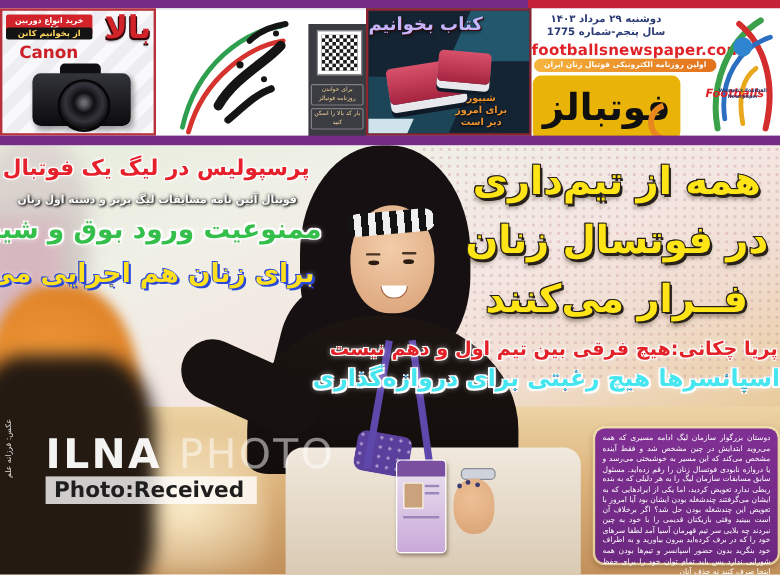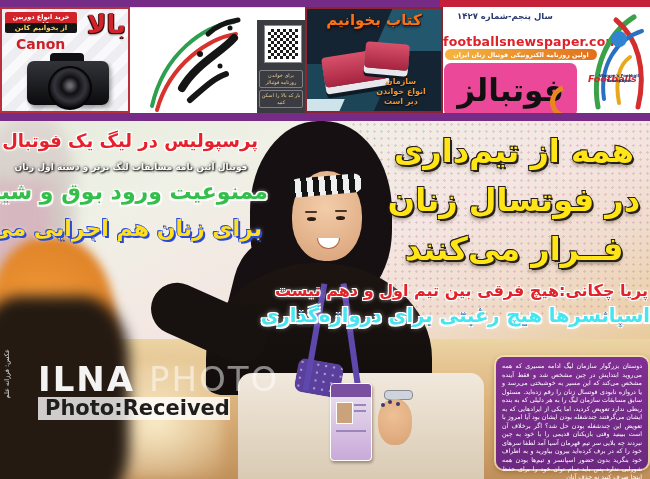--- a/index.html
+++ b/index.html
@@ -36,37 +36,37 @@
   .qr{left:8px;top:6px;width:30px;height:30px;border:3px solid #fff;outline:1px solid #8a8a90;
       background:conic-gradient(#1c1c1c 25%,#fff 0 50%,#1c1c1c 0 75%,#fff 0);background-size:6px 6px;}
   .qrcap{left:2px;top:48px;width:44px;color:#eccf92;font-size:5px;line-height:7px;text-align:center;
       direction:rtl;}
   .qrcap span{display:block;border:1px solid rgba(255,255,255,.35);margin-top:2px;padding:1px;border-radius:2px;}
   
   .books{left:305px;width:138px;background:#152433;border:2px solid #8e2430;box-sizing:border-box;}
   .bk-diag1{left:-20px;top:55px;width:90px;height:80px;background:#1d4558;transform:skewX(-24deg);}
   .bk-diag2{right:-26px;top:-18px;width:80px;height:60px;background:#22576d;transform:skewX(-24deg);}
   .bk-diag3{left:-8px;bottom:-14px;width:40px;height:26px;background:#cfe4ea;transform:skewX(-24deg);}
-  .bk-title{left:0;top:2px;width:100%;text-align:center;color:#f97316;font-weight:bold;font-size:15px;
+  .bk-title{left:0;top:2px;width:100%;text-align:left;color:#c4b5fd;font-weight:bold;font-size:15px;
       direction:rtl;text-shadow:1px 1px 0 #3a0a08,0 2px 3px rgba(0,0,0,.6);}
   .bk1{left:16px;top:44px;width:64px;height:30px;background:linear-gradient(180deg,#d8516b,#a62440);
       border-radius:4px;transform:rotate(-9deg);box-shadow:0 7px 0 #e7e7ec,0 11px 0 #101a26;position:absolute;}
   .bk2{left:58px;top:34px;width:44px;height:26px;background:linear-gradient(180deg,#d8516b,#a62440);
       border-radius:4px;transform:rotate(5deg);box-shadow:0 6px 0 #e7e7ec,0 9px 0 #101a26;position:absolute;}
   .bk-lines{right:5px;bottom:4px;width:70px;color:#f0952f;font-weight:bold;font-size:8px;line-height:10px;
       text-align:center;direction:rtl;text-shadow:0 1px 2px #000;}
   
   .mast{left:443px;top:7px;width:207px;height:106px;background:#fff;position:absolute;}
   .m-date{left:2px;top:4px;width:120px;direction:rtl;text-align:center;color:#2a3a74;font-size:8.5px;
       font-weight:bold;line-height:11px;}
   .m-site{left:0;top:27px;width:154px;color:#e02127;font-weight:bold;font-size:12.5px;text-align:center;
       letter-spacing:.2px;cursor:pointer;}
   .m-tag{left:2px;top:42px;width:152px;background:linear-gradient(90deg,#f6b53e,#e2701c);color:#fff;
       font-size:6.3px;text-align:center;direction:rtl;border-radius:6px;padding:2px 0;font-weight:bold;}
-  .m-green{left:1px;top:56px;width:133px;height:54px;background:#ec4899;border-radius:7px;}
+  .m-green{left:1px;top:56px;width:123px;height:54px;background:#eab308;border-radius:7px;}
   .m-fa{display:block;width:100%;text-align:center;direction:rtl;font-size:31px;font-weight:bold;
       color:#101010;line-height:54px;white-space:nowrap;}
   .m-crescent{right:-7px;bottom:-2px;width:24px;height:24px;border-radius:50%;border:5px solid transparent;
       border-bottom-color:#e8871e;border-left-color:#e8871e;transform:rotate(28deg);position:absolute;}
   .m-art{right:0;top:2px;width:62px;height:104px;position:absolute;}
   .m-en{left:0;top:52px;width:62px;color:#e02127;font-weight:bold;font-style:italic;
       font-size:9.5px;position:absolute;margin-top:12px;}
   .m-sub{left:0;top:64px;width:62px;text-align:center;color:#27356b;font-weight:bold;font-size:4px;
       line-height:5px;position:absolute;}
 
@@ -149,22 +149,22 @@
      color:#33bf4a;white-space:nowrap;
      text-shadow:-1.5px -1.5px 0 #fff,1.5px -1.5px 0 #fff,-1.5px 1.5px 0 #fff,1.5px 1.5px 0 #fff,0 0 5px #fff;}
   .hl-l-yellow{left:2px;top:95px;width:260px;text-align:center;z-index:5;font-weight:bold;font-size:22px;
      color:#ffdf1e;white-space:nowrap;-webkit-text-stroke:1.2px #2a49d8;paint-order:stroke fill;
      text-shadow:2px 2px 0 #2a49d8,-1px -1px 0 #2a49d8,0 0 5px rgba(255,255,255,.6);}
 
   
   .wm{left:38px;top:238px;z-index:6;font-size:34px;font-weight:bold;letter-spacing:2px;white-space:nowrap;}
   .wm1{color:rgba(255,255,255,.95);text-align:center;}
   .wm2{color:rgba(255,255,255,.5);font-weight:normal;}
-  .wm-bar{left:38px;top:276px;width:192px;height:23px;background:rgba(255,255,255,.78);z-index:6;
-     color:#1e1e1e;font-size:21px;font-weight:bold;line-height:23px;padding-left:7px;box-sizing:border-box;}
+  .wm-bar{left:38px;top:276px;width:176px;height:23px;background:rgba(255,255,255,.78);z-index:6;
+     color:#1e1e1e;font-size:18px;font-weight:bold;line-height:23px;padding-left:7px;box-sizing:border-box;}
   .wm-side{left:3px;top:228px;z-index:6;color:rgba(255,255,255,.85);font-size:6.5px;
      writing-mode:vertical-rl;transform:rotate(180deg);letter-spacing:.5px;}
 </style>
 </head>
 <body>
 
 <div class="page">
 
   <div class="abs topbar"></div>
   <div class="abs topbar-red"></div>
@@ -204,29 +204,30 @@
   <div class="abs ad books">
     <div class="abs bk-diag1"></div>
     <div class="abs bk-diag2"></div>
     <div class="abs bk-diag3"></div>
     <div class="abs bk-title">کتاب بخوانیم</div>
     <div>
       <div class="bk1"></div>
       <div class="bk2"></div>
     </div>
     <div class="abs bk-lines">
-      <div>سازمان</div>
-      <div>انواع خواندن</div>
+      <div>شیپور</div>
+      <div>برای امروز</div>
       <div>دیر است</div>
     </div>
   </div>
 
   <div class="mast">
     <div class="abs m-date">
-      <div>سال پنجم-شماره ۱۴۲۷</div>
+      <div>دوشنبه ۲۹ مرداد ۱۴۰۳</div>
+      <div>سال پنجم-شماره 1775</div>
     </div>
     <div class="abs m-site">footballsnewspaper.com</div>
     <div class="abs m-tag">اولین روزنامه الکترونیکی فوتبال زنان ایران</div>
     <div class="abs m-green">
       <span class="m-fa">فوتبالز</span>
       <div class="m-crescent"></div>
     </div>
     <div class="m-art">
       <svg width="62" height="104" viewBox="0 0 62 104">
         <path d="M10,98 C 3,60 20,24 46,8" fill="none" stroke="#3aa04a" stroke-width="5" stroke-linecap="round"></path>

